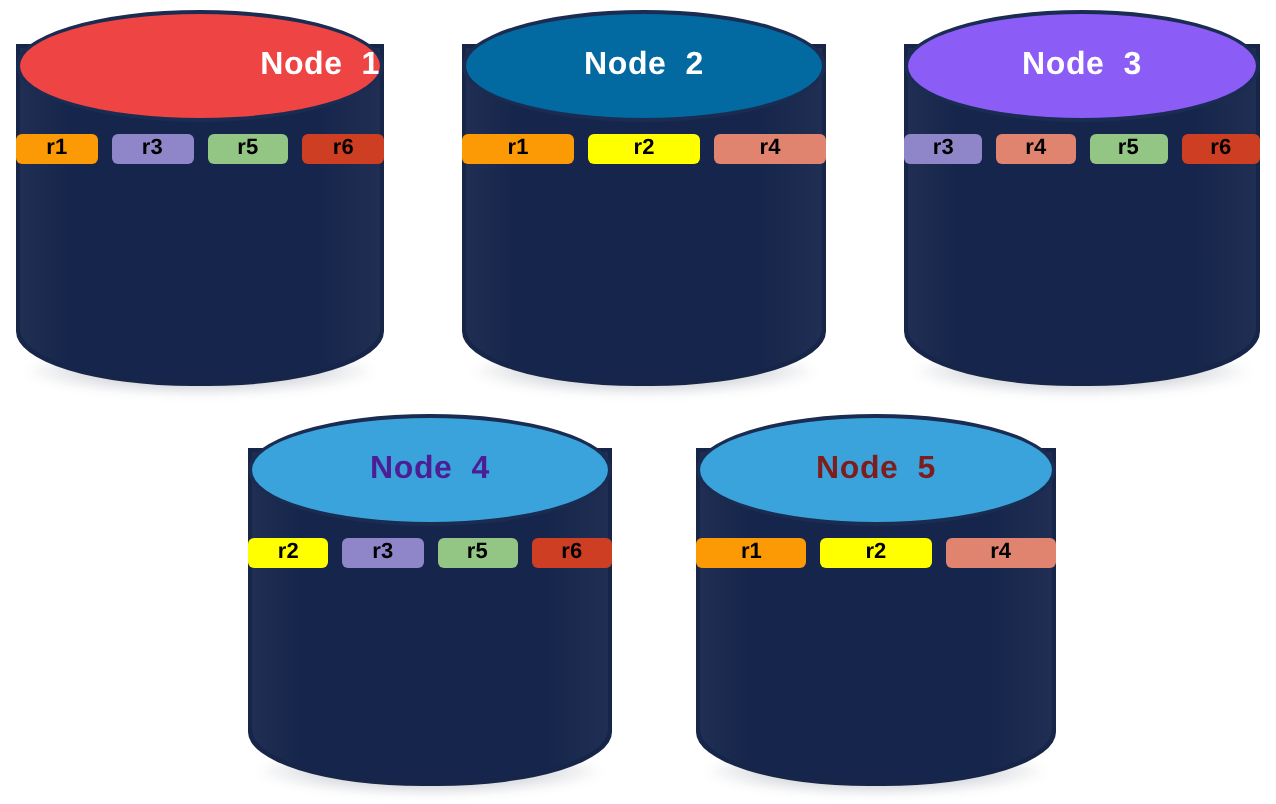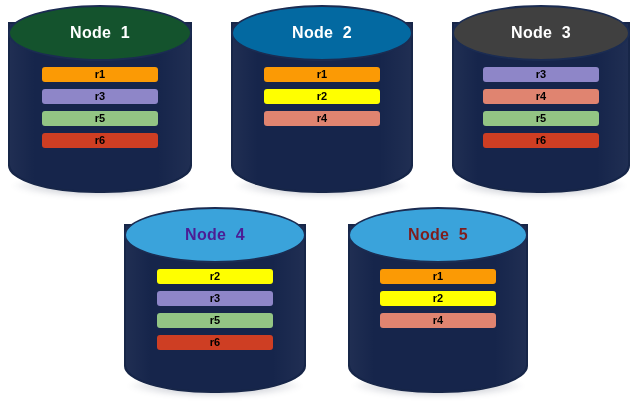--- a/index.html
+++ b/index.html
@@ -94,22 +94,22 @@
   }
 
   
   .replica-stack {
     position: absolute;
     left: 0;
     right: 0;
     top: 62px;
     z-index: 4;
     display: flex;
-    flex-direction: column;
-    align-items: center;
+    flex-direction: row;
+    align-items: flex-start;
     gap: 7px;
   }
   .replica-bar {
     width: 116px;
     height: 15px;
     border-radius: 3px;
     display: flex;
     align-items: center;
     justify-content: center;
     box-sizing: border-box;
@@ -122,21 +122,21 @@
     user-select: none;
   }
 </style>
 </head>
 <body>
 
 <div id="diagram-canvas" style="background: rgb(255, 255, 255);">
     <div class="node" style="left: 8px; top: 5px; width: 184px; height: 188px;">
       <div class="node-shadow"></div>
       <div class="node-body" style="background: rgb(22, 37, 75); border-color: rgb(23, 38, 72);"></div>
-      <div class="node-top" style="background: #14532d;">
+      <div class="node-top" style="background: #ef4444; justify-content: flex-end;">
         <div class="node-label" style="color: rgb(255, 255, 255);">Node  1</div>
       </div>
       <div class="replica-stack">
         <div class="replica-bar" style="background: rgb(251, 154, 5);">
           <span class="replica-label" style="color: rgb(0, 0, 0);">r1</span>
         </div>
         <div class="replica-bar" style="background: rgb(142, 134, 200);">
           <span class="replica-label" style="color: rgb(0, 0, 0);">r3</span>
         </div>
         <div class="replica-bar" style="background: rgb(147, 197, 132);">
@@ -161,21 +161,21 @@
           <span class="replica-label" style="color: rgb(0, 0, 0);">r2</span>
         </div>
         <div class="replica-bar" style="background: rgb(224, 132, 112);">
           <span class="replica-label" style="color: rgb(0, 0, 0);">r4</span>
         </div>
       </div>
     </div>
     <div class="node" style="left: 452px; top: 5px; width: 178px; height: 188px;">
       <div class="node-shadow"></div>
       <div class="node-body" style="background: rgb(22, 37, 75); border-color: rgb(23, 38, 72);"></div>
-      <div class="node-top" style="background: #404040;">
+      <div class="node-top" style="background: #8b5cf6;">
         <div class="node-label" style="color: rgb(255, 255, 255);">Node  3</div>
       </div>
       <div class="replica-stack">
         <div class="replica-bar" style="background: rgb(142, 134, 200);">
           <span class="replica-label" style="color: rgb(0, 0, 0);">r3</span>
         </div>
         <div class="replica-bar" style="background: rgb(224, 132, 112);">
           <span class="replica-label" style="color: rgb(0, 0, 0);">r4</span>
         </div>
         <div class="replica-bar" style="background: rgb(147, 197, 132);">

